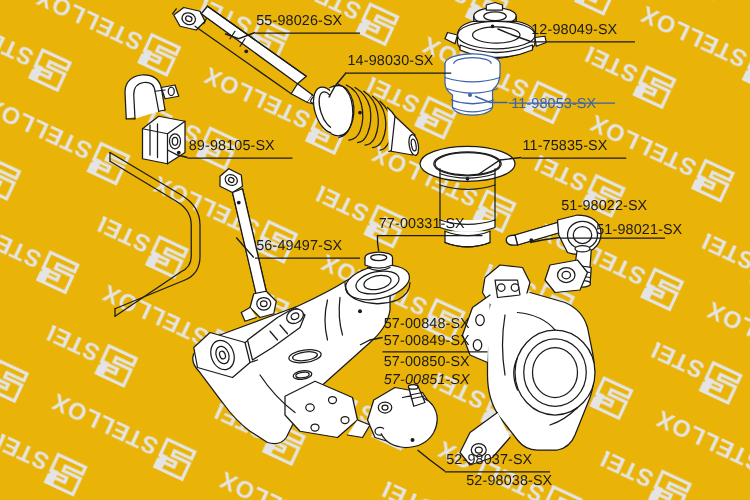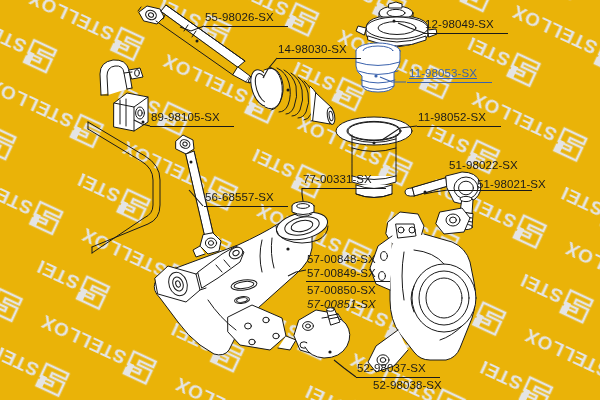--- a/index.html
+++ b/index.html
@@ -387,30 +387,30 @@
 
     <div class="label" style="left:205px; top:11px;">55-98026-SX</div>
     <div class="rule" style="left:204px; top:26px; width:84px;"></div>
 
     <div class="label" style="left:278px; top:43px;">14-98030-SX</div>
     <div class="rule" style="left:277px; top:58px; width:84px;"></div>
 
     <div class="label" style="left:425px; top:18px;">12-98049-SX</div>
     <div class="rule" style="left:424px; top:33px; width:84px;"></div>
 
-    <div class="label hl" style="left:409px; top:67px;text-decoration:underline;">11-98053-SX</div>
+    <div class="label hl" style="left:409px; top:77px;">11-98053-SX</div>
     <div class="rule hl" style="left:407px; top:82px; width:85px;"></div>
 
-    <div class="label" style="left:418px; top:111px;">11-98052-SX</div>
+    <div class="label" style="left:418px; top:111px;">11-75835-SX</div>
     <div class="rule" style="left:417px; top:126px; width:84px;"></div>
 
     <div class="label" style="left:151px; top:111px;">89-98105-SX</div>
     <div class="rule" style="left:150px; top:126px; width:84px;"></div>
 
-    <div class="label" style="left:205px; top:191px;">56-68557-SX</div>
+    <div class="label" style="left:205px; top:191px;">56-49497-SX</div>
     <div class="rule" style="left:204px; top:206px; width:84px;"></div>
 
     <div class="label" style="left:303px; top:173px;text-align:right;">77-00331-SX</div>
     <div class="rule" style="left:302px; top:188px; width:84px;"></div>
 
     <div class="label" style="left:449px; top:159px;">51-98022-SX</div>
     <div class="label" style="left:449px; top:178px;margin-left:28px;">51-98021-SX</div>
     <div class="rule" style="left:448px; top:190px; width:84px;"></div>
 
     <div class="label" style="left:307px; top:253px;">57-00848-SX</div>

